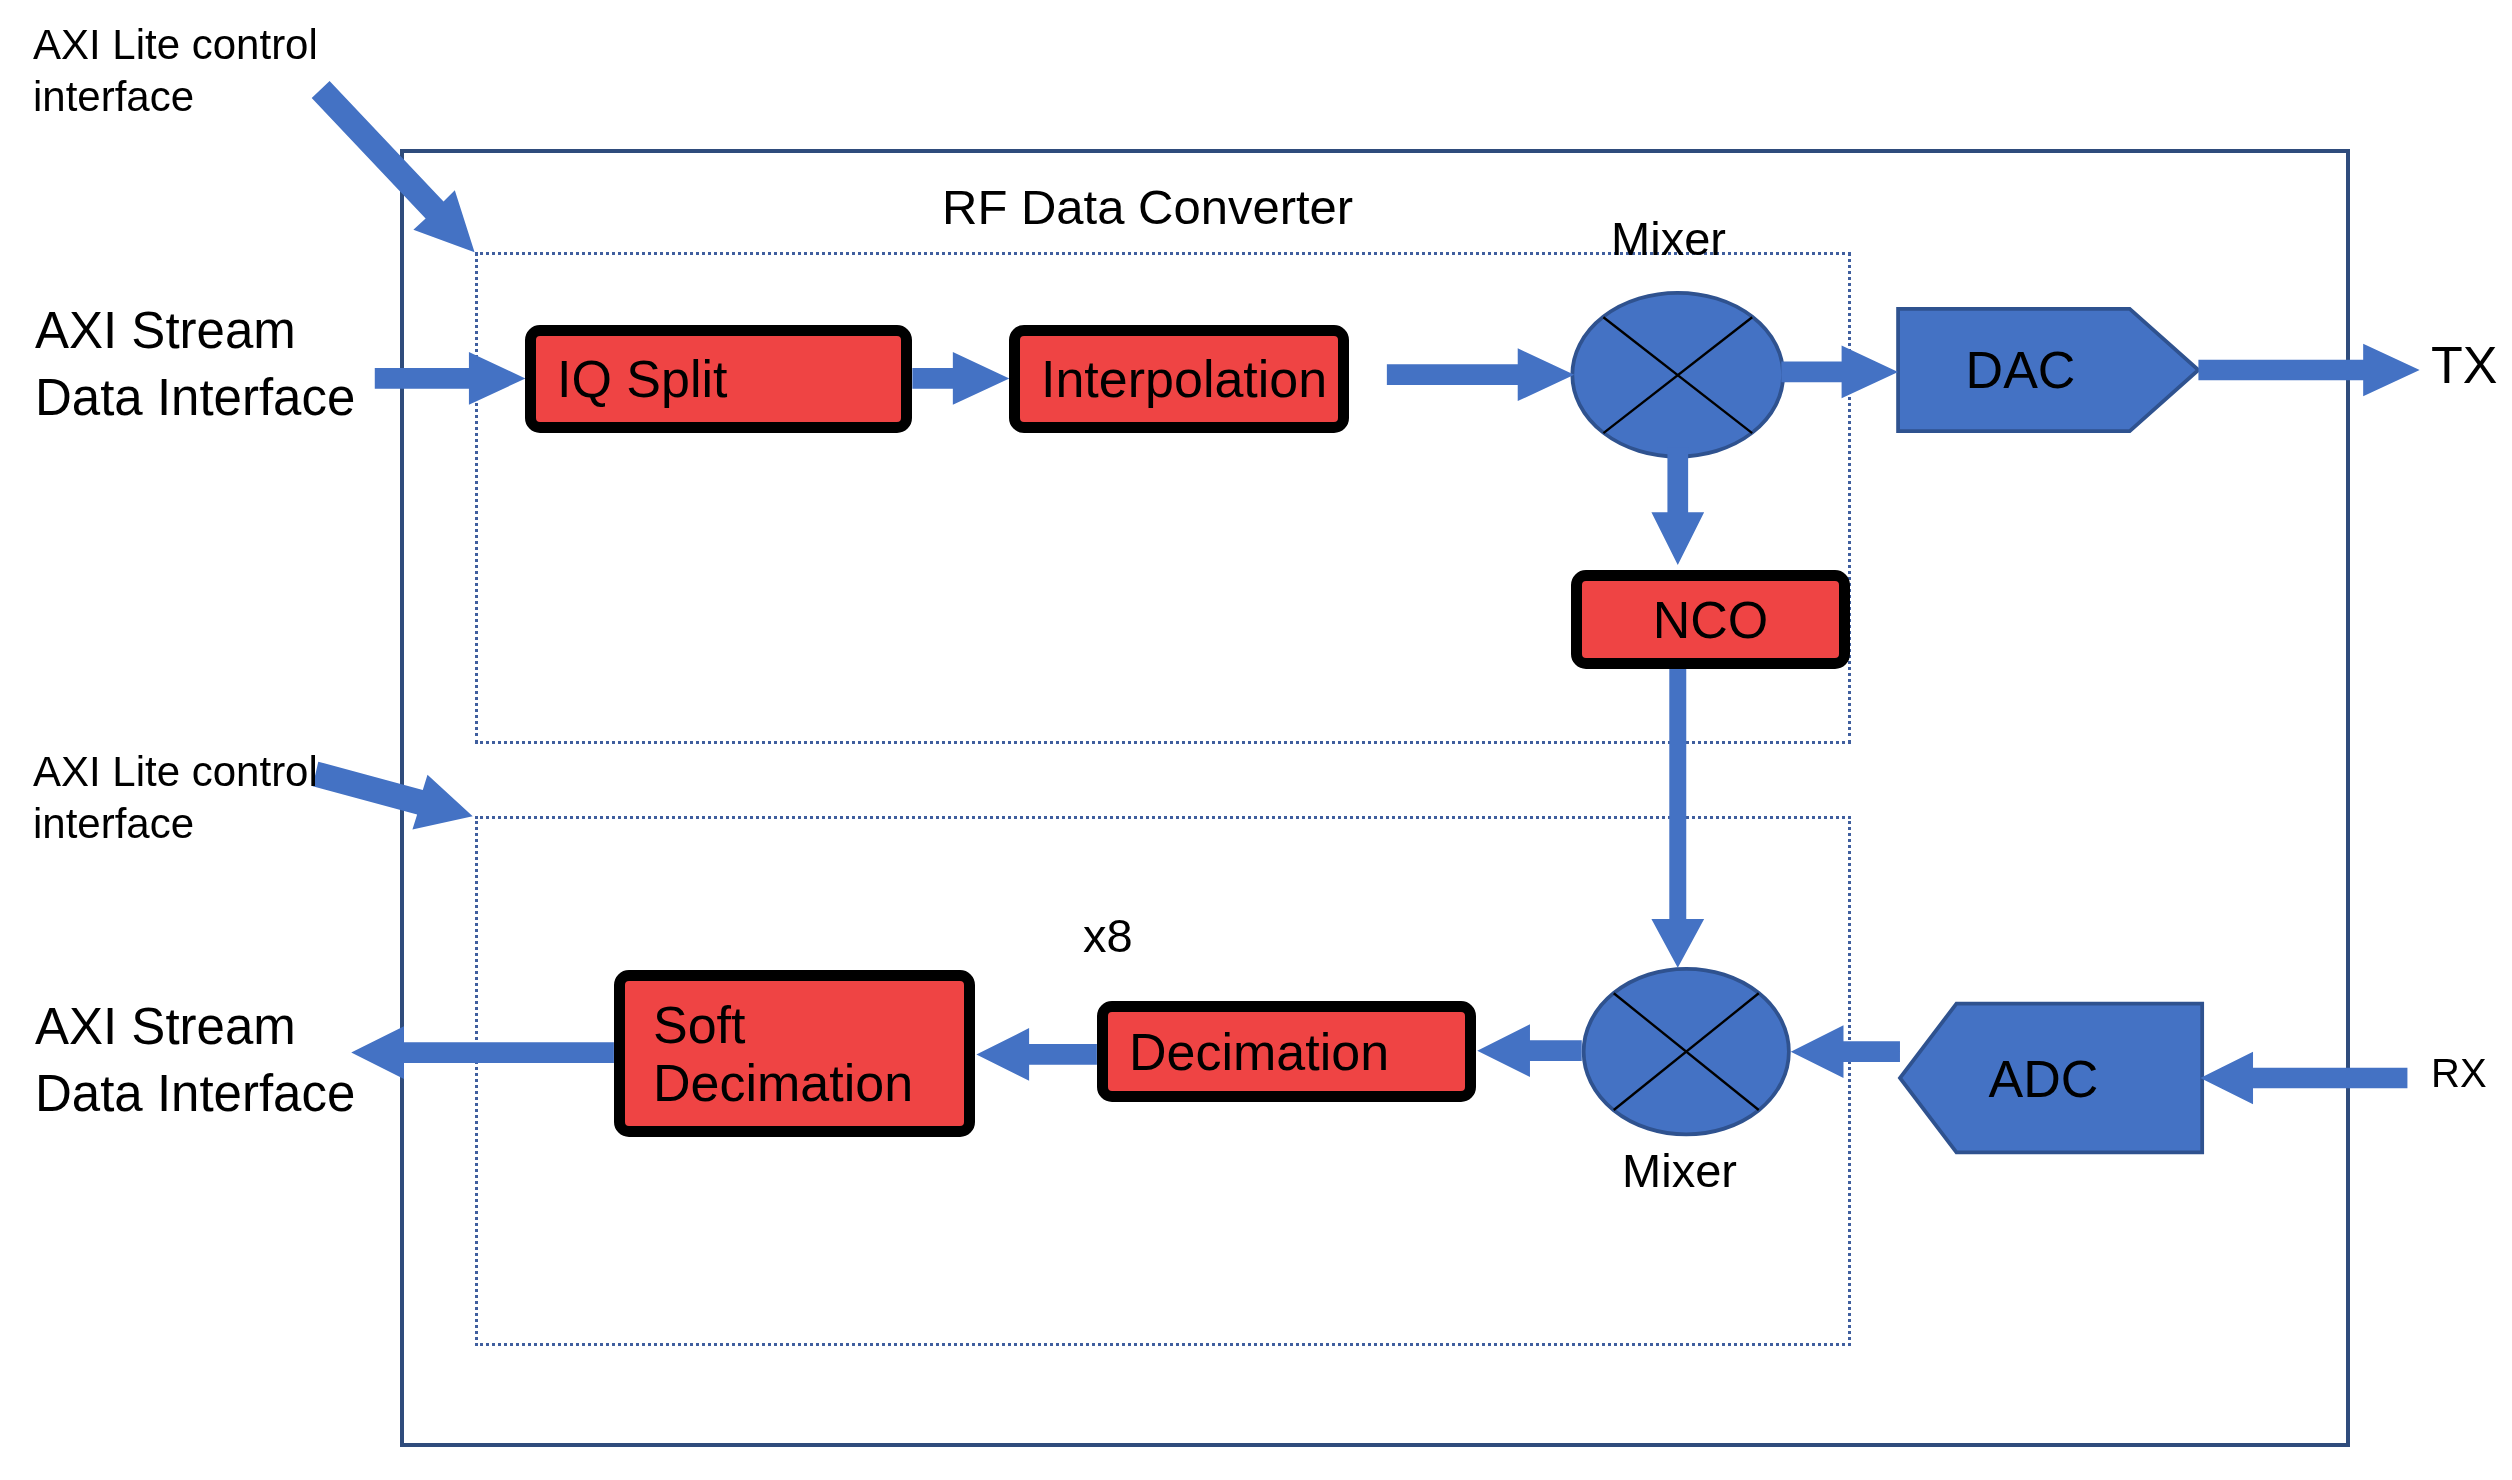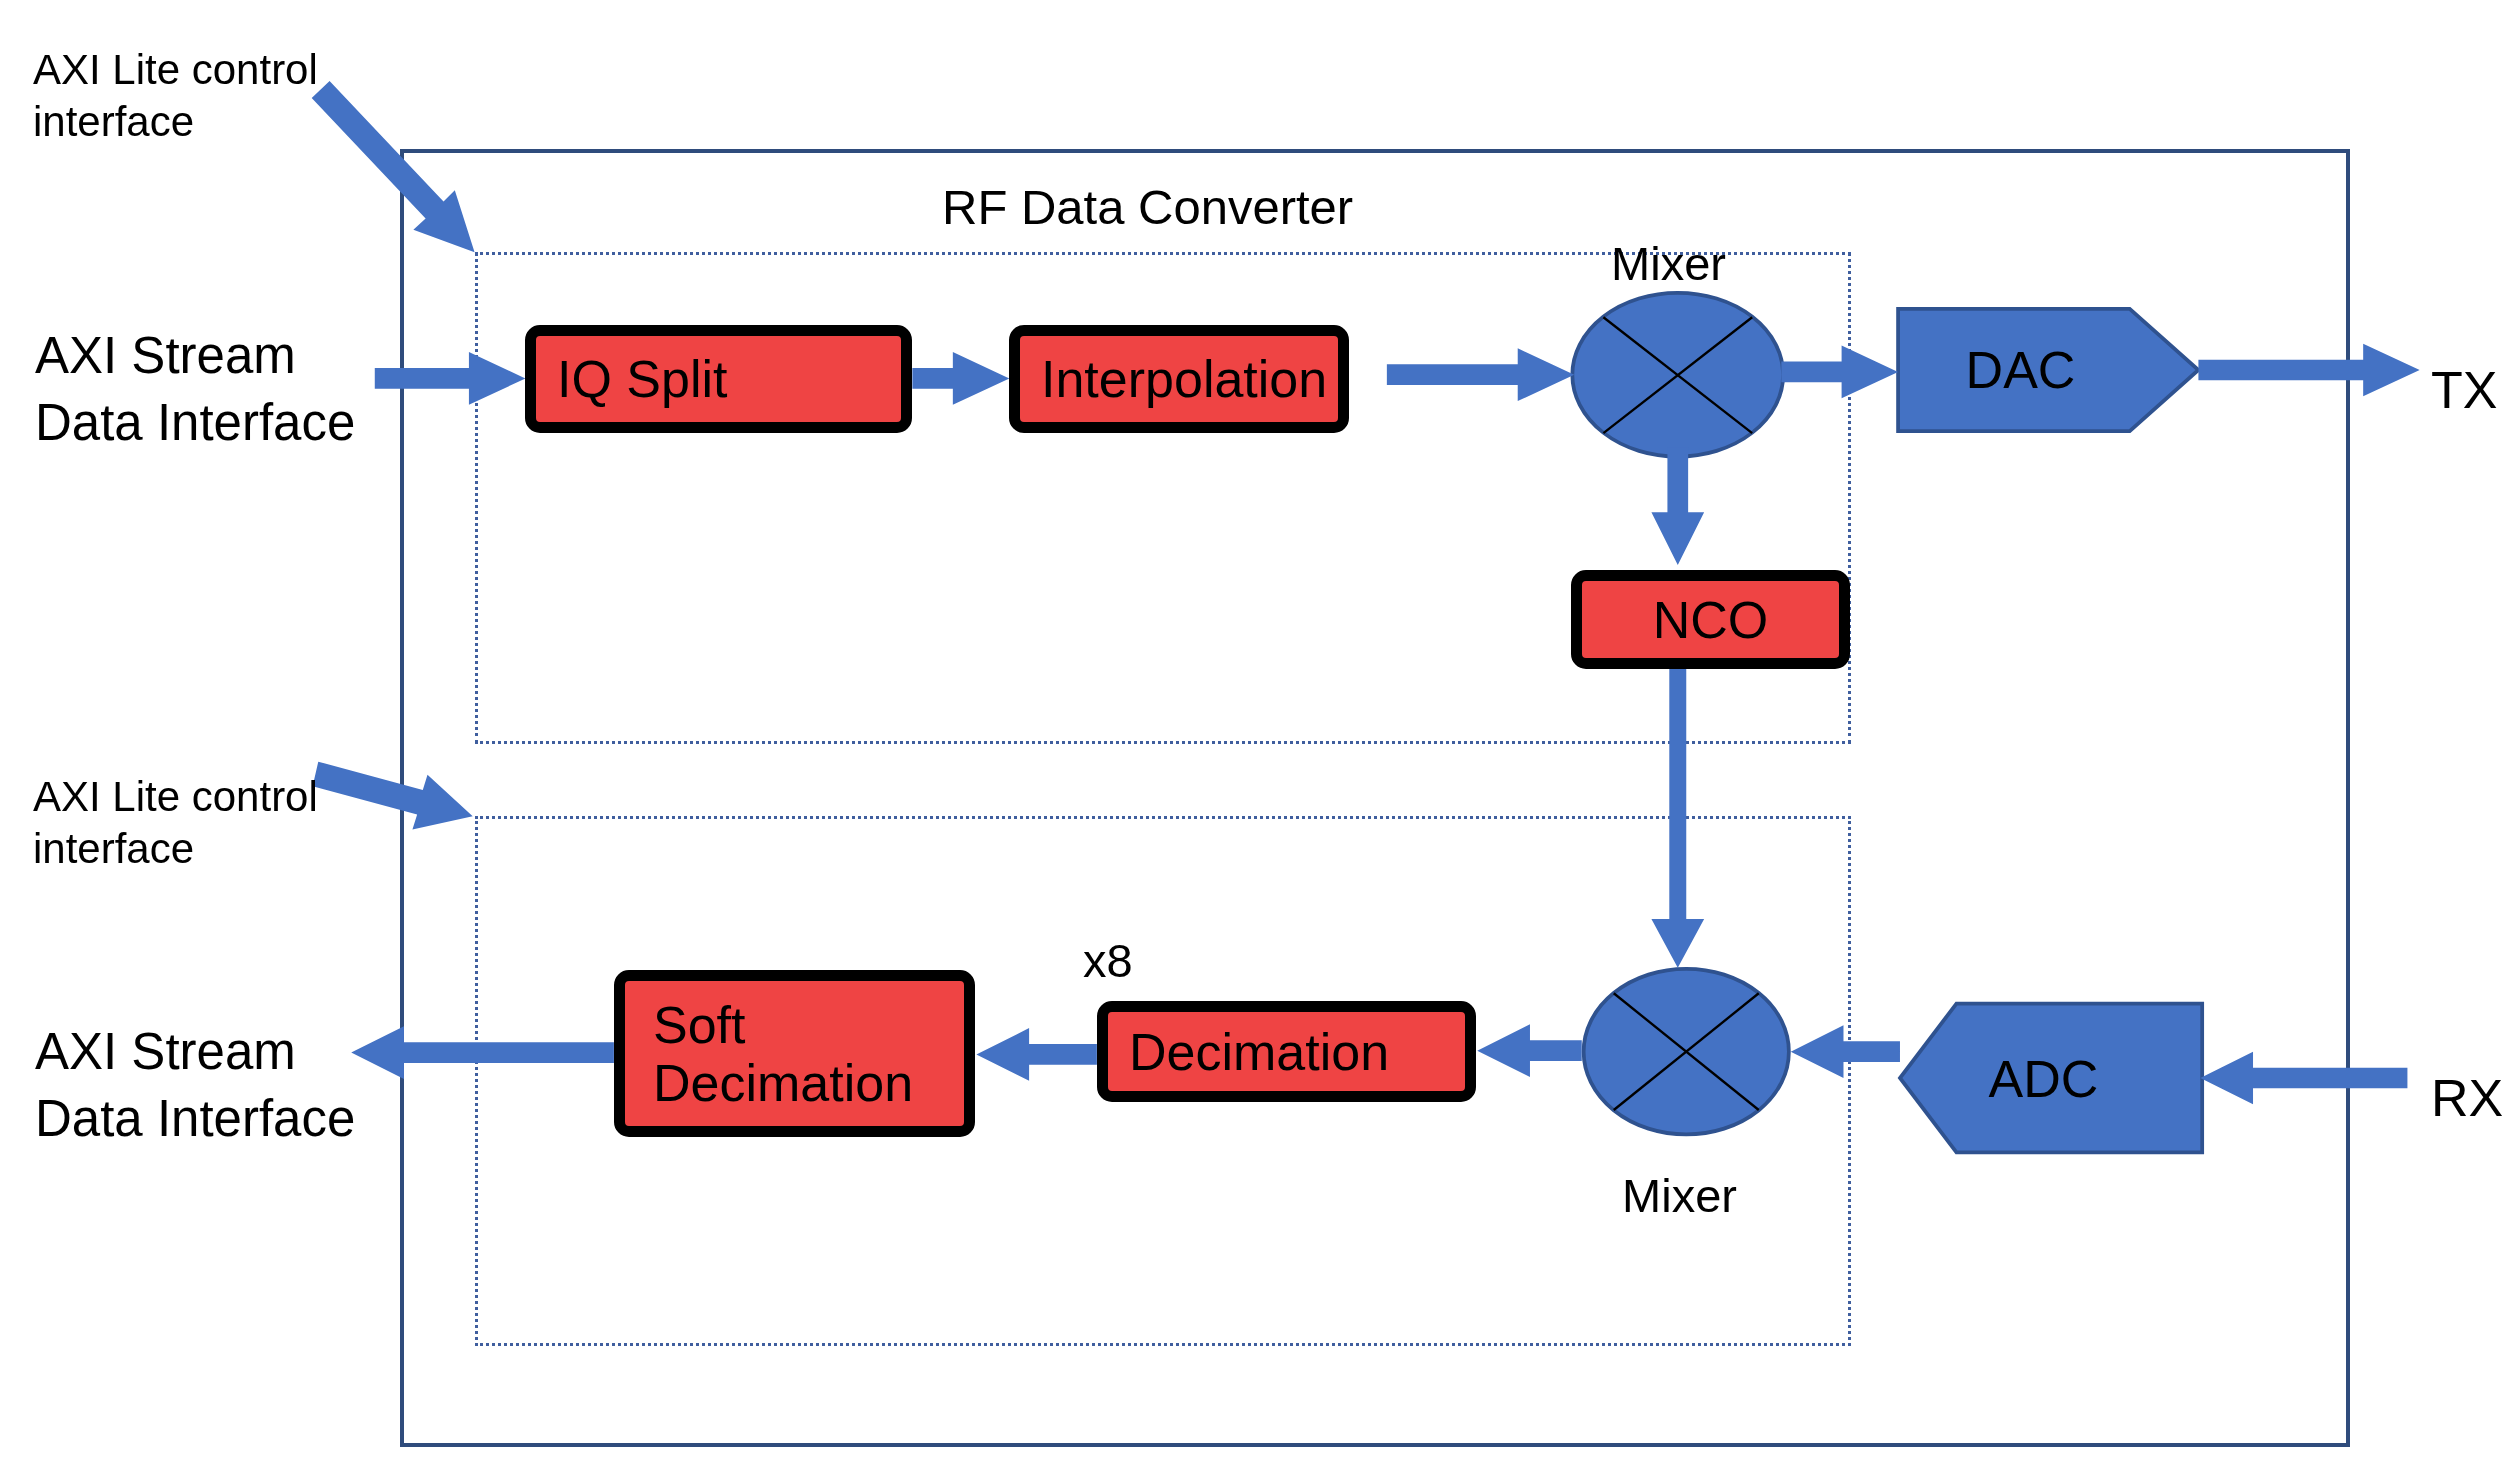--- a/index.html
+++ b/index.html
@@ -26,32 +26,32 @@
     font-size:52px;line-height:58px;z-index:3;
   }
   .pad-left{padding-left:21px;align-items:flex-start;}
   .center-text{align-items:center;}
   .iq-split{left:525px;top:325px;width:387px;height:108px;}
   .interpolation{left:1009px;top:325px;width:340px;height:108px;}
   .nco{left:1571px;top:570px;width:279px;height:99px;}
   .soft-decimation{left:614px;top:970px;width:361px;height:167px;padding-left:28px;}
   .decimation{left:1097px;top:1001px;width:379px;height:101px;}
   
-  .label{z-index:3;font-size:51px;line-height:67px;white-space:nowrap;margin-top:25px;}
+  .label{z-index:3;font-size:51px;line-height:67px;white-space:nowrap;}
   .label-small{font-size:42px;line-height:52px;}
   .axi-lite-top{left:33px;top:19px;}
   .axi-stream-top{left:35px;top:297px;}
   .axi-lite-bottom{left:33px;top:746px;}
   .axi-stream-bottom{left:35px;top:993px;}
   .title{left:942px;top:181px;font-size:49px;line-height:53px;z-index:3;}
   .mixer-label-top{left:1584px;top:213px;width:169px;text-align:center;font-size:47px;line-height:51px;}
   .mixer-label-bottom{left:1595px;top:1145px;width:169px;text-align:center;font-size:47px;line-height:51px;}
   .x8-label{left:1083px;top:910px;font-size:47px;line-height:51px;}
   .tx-label{left:2431px;top:337px;font-size:52px;line-height:56px;}
-  .rx-label{left:2431px;top:1045px;font-size:52px;line-height:56px;}
+  .rx-label{left:2431px;top:1045px;font-size:40px;line-height:56px;}
   
   .shape-text{
     z-index:4;font-size:52px;display:flex;align-items:center;justify-content:center;
   }
   .dac-text{left:1898px;top:309px;width:245px;height:122px;}
   .adc-text{left:1921px;top:1004px;width:245px;height:149px;}
   svg.overlay{position:absolute;left:0;top:0;z-index:2;pointer-events:none;}
 </style>
 </head>
 <body>

